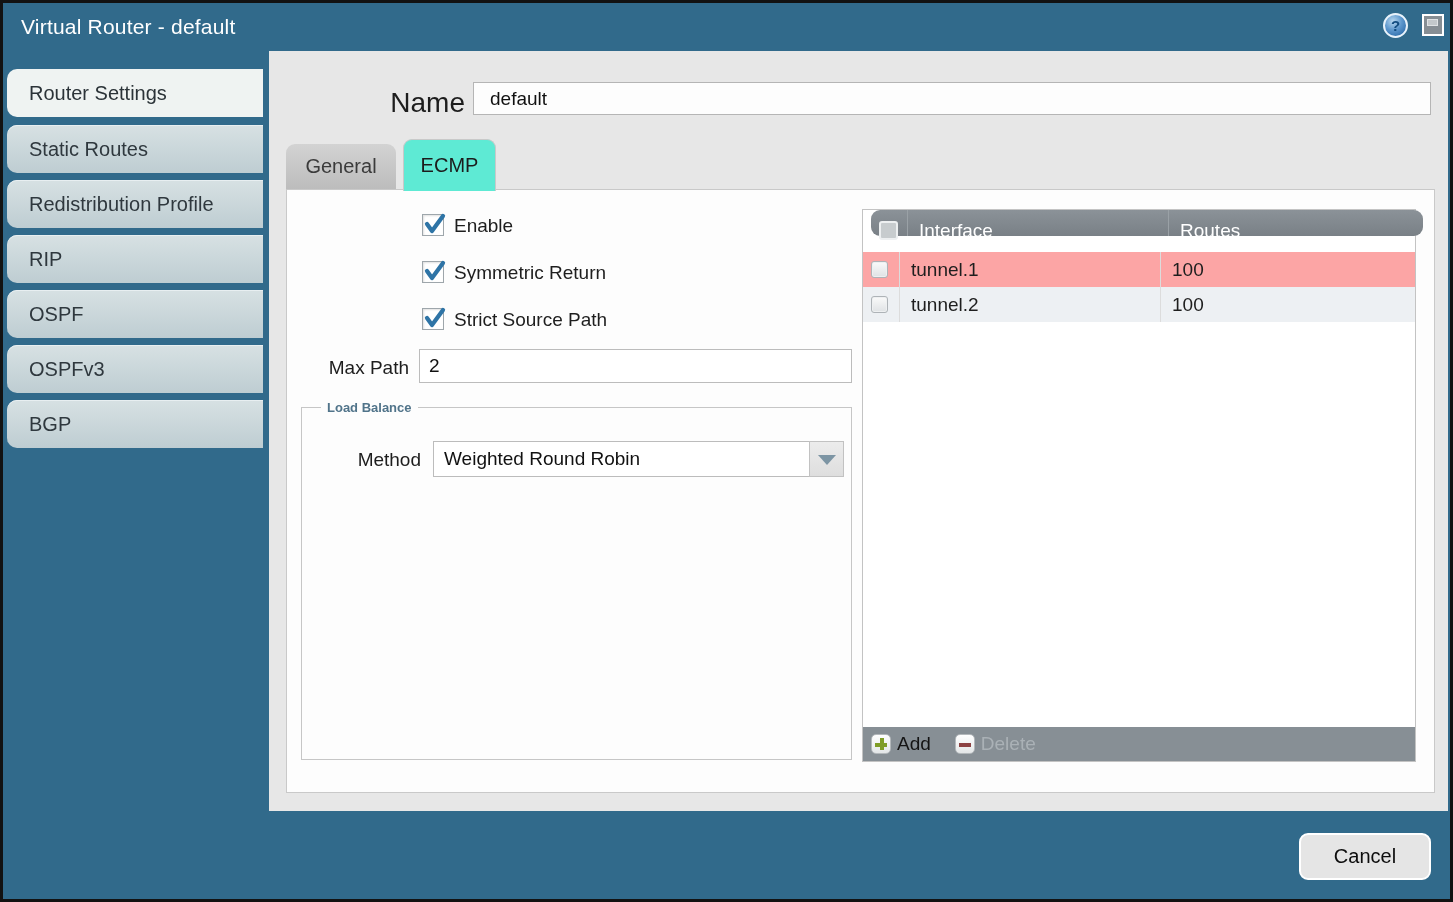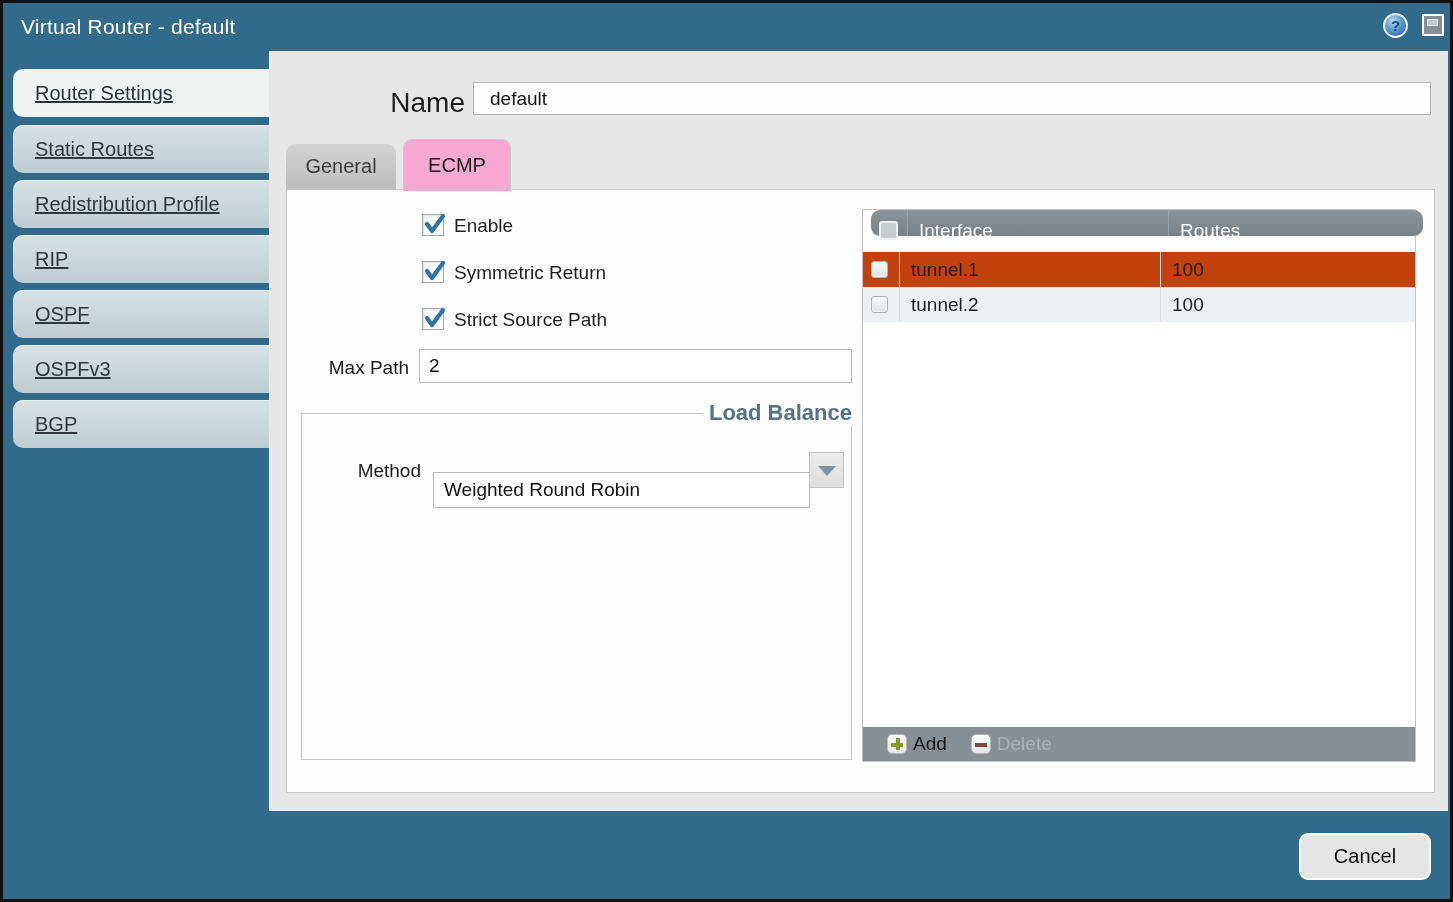--- a/index.html
+++ b/index.html
@@ -34,26 +34,26 @@
   }
 
   
   .main-area {
     position:absolute; left:266px; top:48px; width:1179px; height:760px;
     background:#e7e7e7;
   }
 
   
   .side-tab {
-    position:absolute; left:10px; width:256px; height:48px;
+    position:absolute; left:4px; width:256px; height:48px;
     border-radius:10px 0 0 10px;
     background: linear-gradient(180deg,#d7e1e3 0%, #becdd2 100%);
     box-shadow: inset 0 1px 0 #e8eff1;
     color:#2f383e; font-size:20px; line-height:48px;
-    padding-left:22px; cursor:pointer; white-space:nowrap; overflow:hidden;text-decoration:underline;
+    padding-left:22px; cursor:pointer; white-space:nowrap; overflow:hidden;
   }
   .side-tab.active { background:#eff3f2; box-shadow:none; color:#2b3338; }
 
   
   .name-label {
     position:absolute; left:266px; top:84px; width:196px;
     text-align:right; font-size:28px; color:#1d1d1d;
   }
   .name-input {
     position:absolute; left:470px; top:79px; width:958px; height:33px;
@@ -62,22 +62,22 @@
   }
 
   
   .tab-general {
     position:absolute; left:283px; top:141px; width:110px; height:45px;
     background:linear-gradient(180deg,#d3d3d3,#bcbcbc);
     border-radius:9px 9px 0 0; text-align:center; line-height:45px;
     font-size:20px; color:#3b3b3b; cursor:pointer; z-index:3;
   }
   .tab-ecmp {
-    position:absolute; left:400px; top:136px; width:108px; height:52px;
-    background:#f9a8d4; border:1px solid #c9c9c9; border-bottom:none;
+    position:absolute; left:400px; top:136px; width:93px; height:52px;
+    background:#5eead4; border:1px solid #c9c9c9; border-bottom:none;
     border-radius:9px 9px 0 0; text-align:center; line-height:50px;
     font-size:20px; color:#1c1c1c; cursor:pointer; z-index:5;
   }
 
   
   .panel {
     position:absolute; left:283px; top:186px; width:1149px; height:604px;
     background:#fdfdfd; border:1px solid #c9c9c9; z-index:4;
   }
 
@@ -99,32 +99,31 @@
     border:1px solid #bcbcbc; background:#fff; font-size:19px; padding:0 9px;
     color:#111; font-family:"Liberation Sans",sans-serif;
   }
 
   
   .lb-fieldset {
     position:absolute; left:14px; top:210px; width:551px; height:360px;
     border:1px solid #c6c6c6; background:transparent;
   }
   .lb-fieldset legend {
-    margin-left:7px; padding:0 6px; font-size:22px; font-weight:bold;
+    margin-left:19px; padding:0 6px; font-size:13px; font-weight:bold;
     color:#51748a;
-    text-align:right;
   }
   .method-label {
     position:absolute; left:0px; top:34px; width:119px;
     text-align:right; font-size:19px; color:#1d1d1d;
   }
   .method-input {
     position:absolute; left:131px; top:26px; width:377px; height:36px;
     border:1px solid #bcbcbc; background:#fff; font-size:19px; padding:0 10px;
-    color:#111; font-family:"Liberation Sans",sans-serif;margin-top:20px;
+    color:#111; font-family:"Liberation Sans",sans-serif;
   }
   .dd-btn {
     position:absolute; left:507px; top:26px; width:35px; height:36px;
     background:linear-gradient(180deg,#ececec,#dedede);
     border:1px solid #c2c2c2; cursor:pointer;
   }
   .dd-btn .tri {
     position:absolute; left:8px; top:13px; width:0; height:0;
     border-left:9px solid transparent; border-right:9px solid transparent;
     border-top:10px solid #7d95a4;
@@ -142,38 +141,38 @@
   .th { color:#ffffff; font-size:19px; line-height:42px; padding-left:11px;
         border-left:1px solid #9aa1a6; }
   .th-cb { width:36px; border-left:none; position:relative; }
   .th-interface { width:261px; }
   .th-weight { flex:1; }
   .hdr-cb {
     position:absolute; left:8px; top:11px; width:19px; height:19px;
     background:#c7ccce; border:2px solid #edf0f1; border-radius:3px; cursor:pointer;
   }
   .row { position:absolute; left:0; width:100%; height:35px; display:flex; }
-  .row.r0 { top:42px; background:#c2410c; }
+  .row.r0 { top:42px; background:#fca5a5; }
   .row.r1 { top:77px; background:#edf0f3; }
   .td { font-size:19px; color:#1e1e1e; line-height:35px; padding-left:11px;
         border-left:1px solid #dcdcdc; }
   .td-cb { width:36px; border-left:none; position:relative; }
   .td-interface { width:261px; }
   .td-weight { flex:1; }
   .row-cb {
     position:absolute; left:8px; top:9px; width:17px; height:17px;
     background:linear-gradient(180deg,#fafafa,#dfe2e4);
     border:1px solid #aeb3b7; border-radius:3px;
     box-shadow: inset 0 0 0 1px #eef0f1; cursor:pointer;
   }
   .tbl-footer {
     position:absolute; left:0; bottom:0; width:100%; height:34px;
     background:#878f95; display:flex; align-items:center;
   }
-  .ftr-btn { display:flex; align-items:center; margin-left:24px; cursor:pointer; }
+  .ftr-btn { display:flex; align-items:center; margin-left:8px; cursor:pointer; }
   .ico-box {
     position:relative; width:20px; height:20px; border-radius:5px;
     background:linear-gradient(180deg,#ffffff,#e3e6e7); border:1px solid #b3b8bb;
   }
   .ico-box .h { position:absolute; left:3px; top:8px; width:12px; height:4px; }
   .ico-box .v { position:absolute; left:8px; top:3px; width:4px; height:12px; }
   .add-ico .h, .add-ico .v { background:#7f9d27; }
   .del-ico .h { background:#8c4242; }
   .ftr-label { font-size:19px; margin-left:6px; }
   .add-label { color:#141414; }

